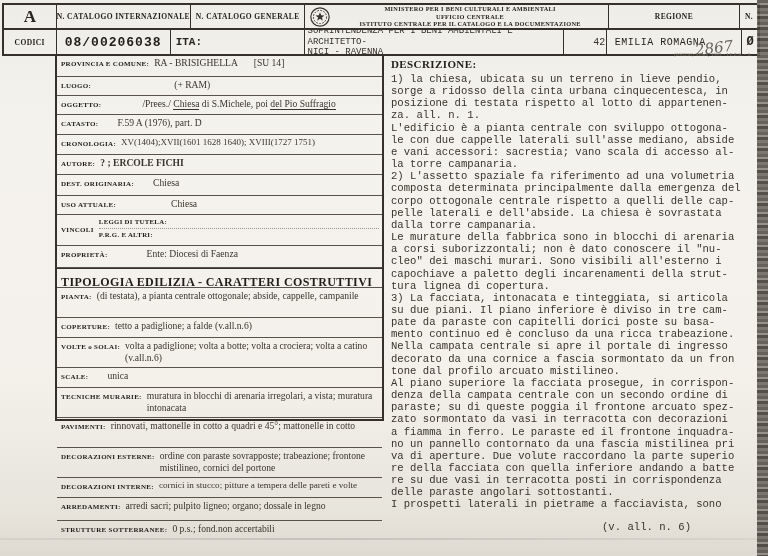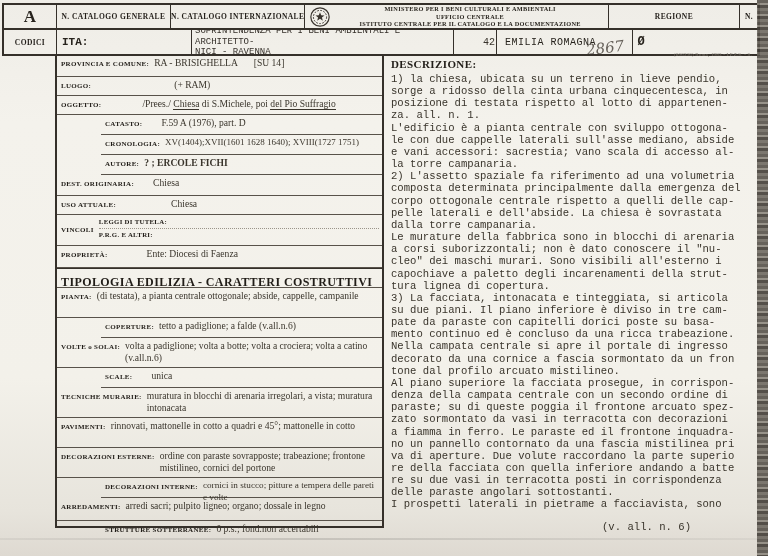--- a/index.html
+++ b/index.html
@@ -33,29 +33,29 @@
   .codice{font-family:"Liberation Mono",monospace;font-weight:bold;font-size:13px;letter-spacing:1px;color:#24201a;white-space:nowrap;}
   .ita{font-family:"Liberation Mono",monospace;font-weight:bold;font-size:11px;width:100%;padding-left:5px;box-sizing:border-box;}
   .sopr{font-family:"Liberation Mono",monospace;font-size:9px;line-height:10.5px;width:100%;padding:1px 3px;box-sizing:border-box;color:#35302a;}
   .regval{font-family:"Liberation Mono",monospace;font-size:10px;letter-spacing:.5px;}
   .hand{position:absolute;right:8px;top:9px;font-family:"DejaVu Serif",serif;font-style:italic;font-size:15px;
     color:#66615a;transform:rotate(-7deg);}
   .nval{font-family:"Liberation Mono",monospace;font-weight:bold;font-size:12px;}
   .print-note{position:absolute;right:16px;top:51.5px;font-size:5px;color:#7b756c;letter-spacing:.2px;}
 
   
-  .left-panel{position:absolute;left:55px;top:55px;width:329px;height:473px;box-sizing:border-box;
+  .left-panel{position:absolute;left:55px;top:55px;width:329px;height:366px;box-sizing:border-box;
     border-left:2px solid #35302a;border-right:2px solid #35302a;border-bottom:2px solid #35302a;
     display:flex;flex-direction:column;}
   .frow{display:flex;align-items:flex-start;border-bottom:1px solid #58524a;padding:1px 3px 0 4px;box-sizing:border-box;}
   .frow:last-child{border-bottom:none;}
   .flabel{flex:none;font-weight:bold;font-size:7px;letter-spacing:.3px;color:#211d18;padding-top:4px;margin-right:5px;white-space:nowrap;}
   .fvalue{flex:1;font-family:Liberation Serif, serif;font-size:9.6px;line-height:11.5px;color:#3a352c;padding-top:1px;}
   .u{border-bottom:1px solid #3a352c;}
-  .h22{min-height:22px;} .h19{min-height:19px;gap:36px;} .h20{min-height:20px;margin-left:44px;} .h21{min-height:21px;}
+  .h22{min-height:22px;} .h19{min-height:19px;gap:36px;} .h20{min-height:20px;} .h21{min-height:21px;}
   .h30{min-height:30px;} .h31{min-height:31px;} .h23{min-height:23px;}
   .indent1{padding-left:42px;} .indent2{padding-left:14px;}
   .vincoli-sub{flex:1;}
   .vincoli-sub .s{font-weight:bold;font-size:6.8px;letter-spacing:.3px;color:#211d18;line-height:12px;display:block;border-bottom:1px dotted #9a948a;}
   .vincoli-sub .s:last-child{border-bottom:none;}
   .section-head{border-top:1px solid #35302a;border-bottom:1px solid #58524a;font-weight:bold;font-size:12px;
     letter-spacing:.4px;color:#211d18;padding:6px 4px 3px 4px;box-sizing:border-box;min-height:20px;}
 
   
   .right-panel{position:absolute;left:385px;top:55px;width:368px;height:486px;box-sizing:border-box;padding:3px 4px 0 6px;}
@@ -65,25 +65,25 @@
 </style>
 </head>
 <body>
 
 <div class="sheet">
 
   <div class="hrow" id="hrow1">
     <div class="hcell c-a">
       <span class="a-letter">A</span>
     </div>
+    <div class="hcell c-catint">
+      <span class="lbl">N. CATALOGO INTERNAZIONALE</span>
+    </div>
     <div class="hcell c-catgen">
       <span class="lbl">N. CATALOGO GENERALE</span>
-    </div>
-    <div class="hcell c-catint">
-      <span class="lbl">N. CATALOGO INTERNAZIONALE</span>
     </div>
     <div class="hcell c-min">
       <div class="ministry">
         <svg class="emblem" viewBox="0 0 24 24">
           <circle cx="12" cy="12" r="10" fill="none" stroke="#3a352f" stroke-width="1.3"></circle>
           <circle cx="12" cy="12" r="7.2" fill="none" stroke="#3a352f" stroke-width="1" stroke-dasharray="2 1.4"></circle>
           <path d="M12 6.8 L13.3 10.2 16.9 10.3 14.1 12.5 15.1 16 12 13.9 8.9 16 9.9 12.5 7.1 10.3 10.7 10.2 Z" fill="#3a352f"></path>
         </svg>
         <div class="mtxt" style="white-space:pre-line;">MINISTERO PER I BENI CULTURALI E AMBIENTALI
 UFFICIO CENTRALE
@@ -94,20 +94,23 @@
       <span class="lbl">REGIONE</span>
     </div>
     <div class="hcell c-n">
       <span class="lbl">N.</span>
     </div>
   </div>
 
   <div class="hrow" id="hrow2">
     <div class="hcell c-codlbl">
       <span class="lbl">CODICI</span>
+    </div>
+    <div class="hcell c-cod">
+      <span class="codice">08/00206038</span>
     </div>
     <div class="hcell c-ita">
       <span class="ita">ITA:</span>
     </div>
     <div class="hcell c-sopr">
       <div class="sopr">
         <div>SOPRINTENDENZA PER I BENI AMBIENTALI E ARCHITETTO-</div>
         <div>NICI - RAVENNA</div>
       </div>
     </div>

